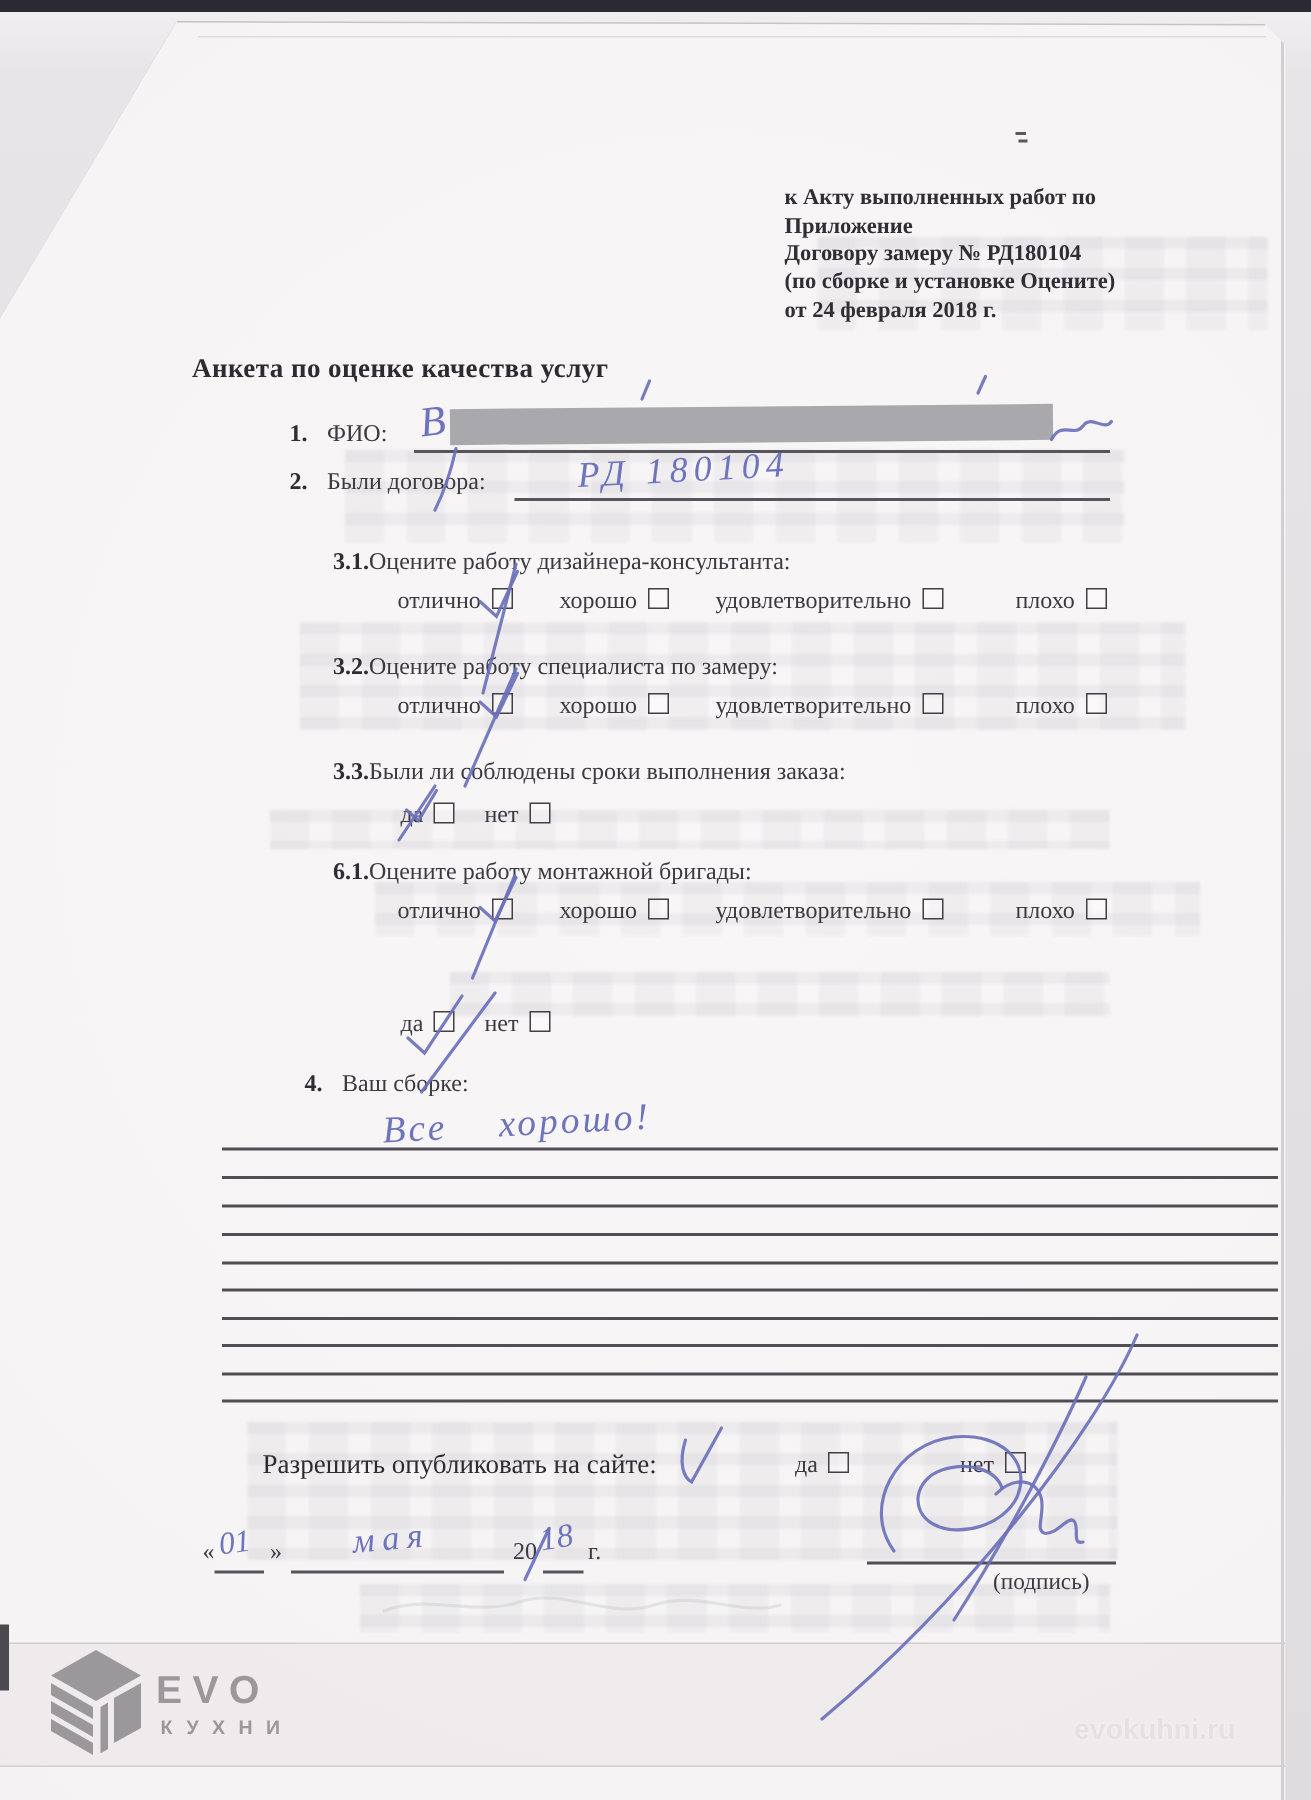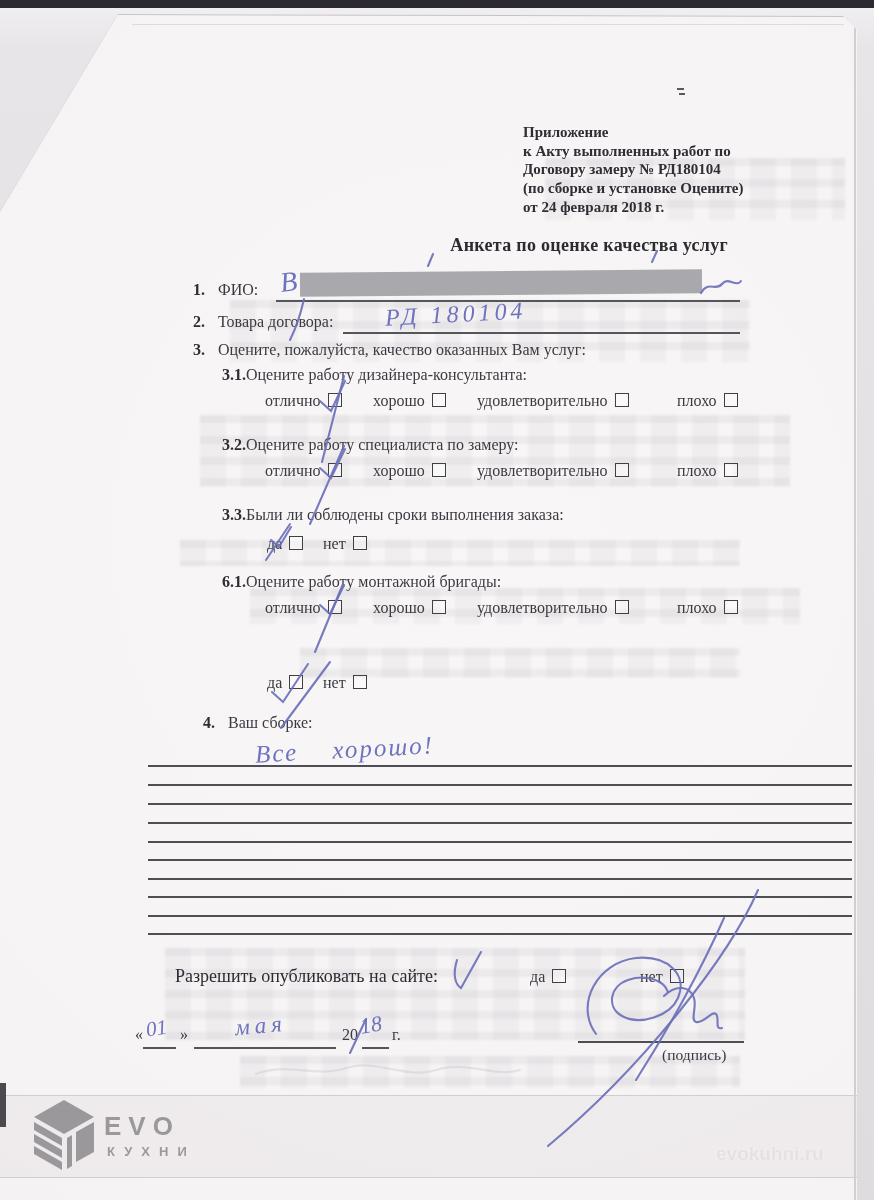--- a/index.html
+++ b/index.html
@@ -15,21 +15,21 @@
         clip-path:polygon(118px 14px,843px 16px,857px 30px,857px 1200px,0px 1200px,0px 212px);}
   .edge{position:absolute;background:#c7c3c6;}
   .edge-top{left:118px;top:14px;width:726px;height:2px;transform:rotate(0.15deg);}
   .edge-top2{left:132px;top:24px;width:712px;height:1px;background:#dedadd;}
   .edge-right{left:854px;top:18px;width:2px;height:1182px;background:#d2cfd1;}
   .edge-diag{left:118px;top:14px;width:231px;height:2px;background:#b5b1b5;
              transform-origin:0 0;transform:rotate(120.8deg);}
   .pr{position:absolute;font-size:16px;color:#3b3a40;white-space:nowrap;}
   .hdr{position:absolute;left:523px;top:123px;width:332px;font-weight:bold;
        font-size:15px;line-height:18.7px;color:#2f2e34;}
-  .title{position:absolute;left:128px;top:235px;width:600px;text-align:right;
+  .title{position:absolute;left:128px;top:235px;width:600px;text-align:left;
          font-weight:bold;font-size:18px;letter-spacing:.3px;color:#2c2b31;}
   .q{position:absolute;font-size:16px;color:#3b3a40;white-space:nowrap;}
   .q b{color:#2e2d33;margin-right:13px;}
   .subq{position:absolute;font-size:16px;color:#3b3a40;white-space:nowrap;}
   .subq b{color:#2e2d33;}
   .opt{position:absolute;font-size:16px;color:#3b3a40;white-space:nowrap;}
   .cb{display:inline-block;width:12px;height:12px;border:1.6px solid #403f45;
       margin-left:7px;vertical-align:-1px;background:rgba(255,255,255,.35);}
   .uline{position:absolute;height:1.6px;background:#57555c;}
   .wline{position:absolute;left:148px;width:704px;height:1.6px;background:#504e55;}
@@ -74,45 +74,42 @@
     <div class="ghost" style="left:240px;top:1056px;width:500px;height:32px"></div>
 
     <div class="band" style="top:1096px;height:82px;background:rgba(222,216,220,.28)"></div>
     <div class="band" style="top:1095px;height:1px;background:rgba(185,180,186,.6)"></div>
     <div class="band" style="top:1177px;height:1px;background:rgba(185,180,186,.55)"></div>
     <div class="speck" style="left:677px;top:88px;width:7px;height:2px"></div>
     <div class="speck" style="left:679px;top:93px;width:6px;height:2px"></div>
     <div class="speck" style="left:0;top:1083px;width:6px;height:44px;background:#4d4a4f"></div>
 
     <div class="hdr">
+      <div>к Акту выполненных работ по</div>
       <div>Приложение</div>
-      <div>к Акту выполненных работ по</div>
       <div>Договору замеру № РД180104</div>
       <div>(по сборке и установке Оцените)</div>
       <div>от 24 февраля 2018 г.</div>
     </div>
 
     <div class="title">Анкета по оценке качества услуг</div>
 
     <div class="q" style="left:193px;top:281px">
       <b>1.</b><span>ФИО:</span>
     </div>
     <div class="uline" style="left:276px;top:300px;width:464px"></div>
     <span class="hand" style="left:280px;top:266px;font-size:28px;transform:rotate(-7deg)">В</span>
     <div class="redact"></div>
 
     <div class="q" style="left:193px;top:313px">
-      <b>2.</b><span>Товара договора:</span>
+      <b>2.</b><span>Были договора:</span>
     </div>
     <div class="uline" style="left:343px;top:332px;width:397px"></div>
     <span class="hand" style="left:385px;top:301px;font-size:24px;letter-spacing:4px;transform:rotate(-3deg)">РД 180104</span>
 
-    <div class="q" style="left:193px;top:341px">
-      <b>3.</b><span>Оцените, пожалуйста, качество оказанных Вам услуг:</span>
-    </div>
 
     <div class="subq" style="left:222px;top:366px">
       <b>3.1.</b><span>Оцените работу дизайнера-консультанта:</span>
     </div>
     <span class="opt" style="left:265px;top:392px"><span>отлично</span><span class="cb"></span></span>
     <span class="opt" style="left:373px;top:392px"><span>хорошо</span><span class="cb"></span></span>
     <span class="opt" style="left:477px;top:392px"><span>удовлетворительно</span><span class="cb"></span></span>
     <span class="opt" style="left:677px;top:392px"><span>плохо</span><span class="cb"></span></span>
 
     <div class="subq" style="left:222px;top:436px">

